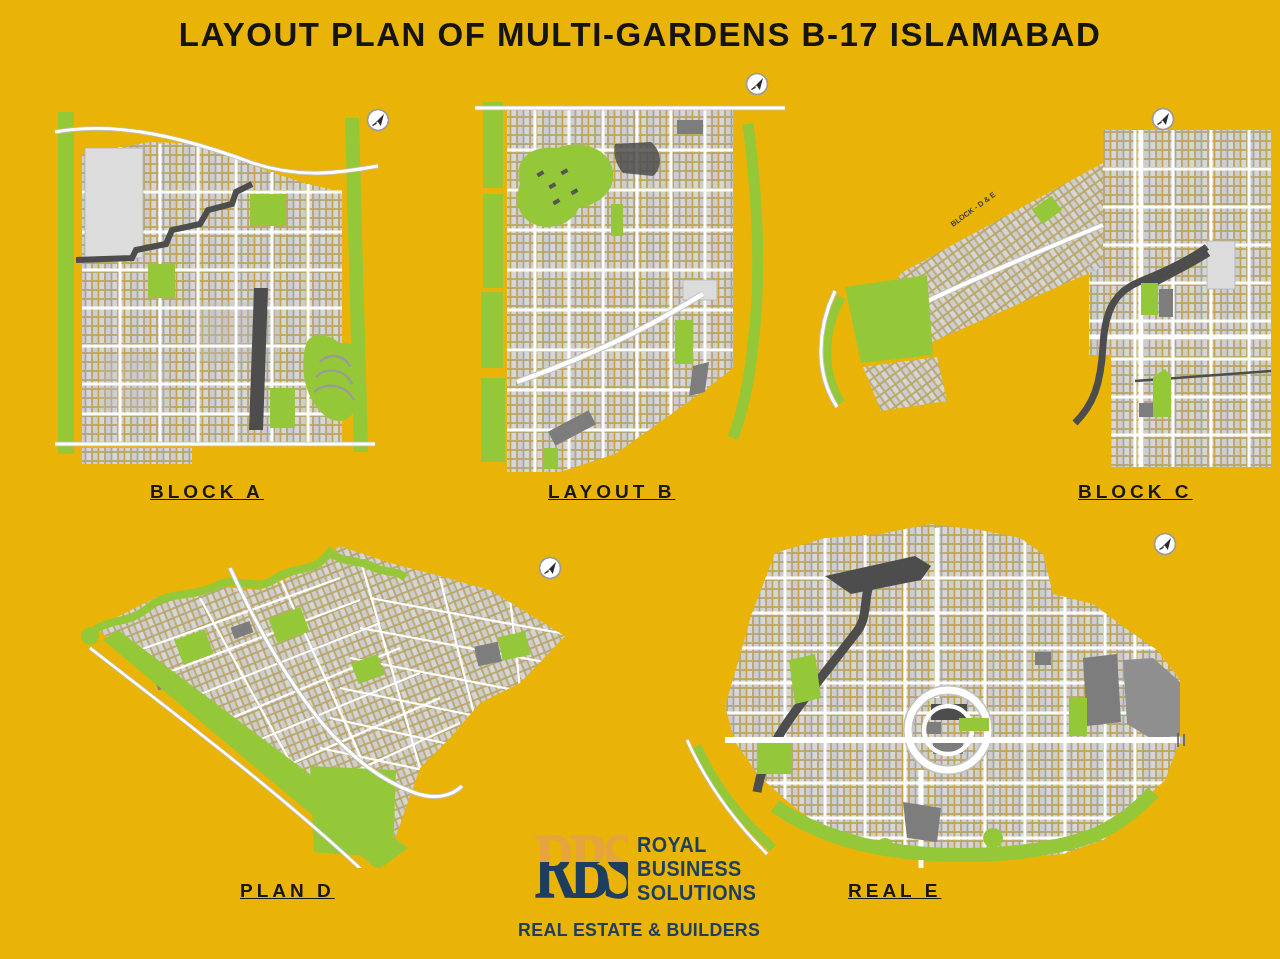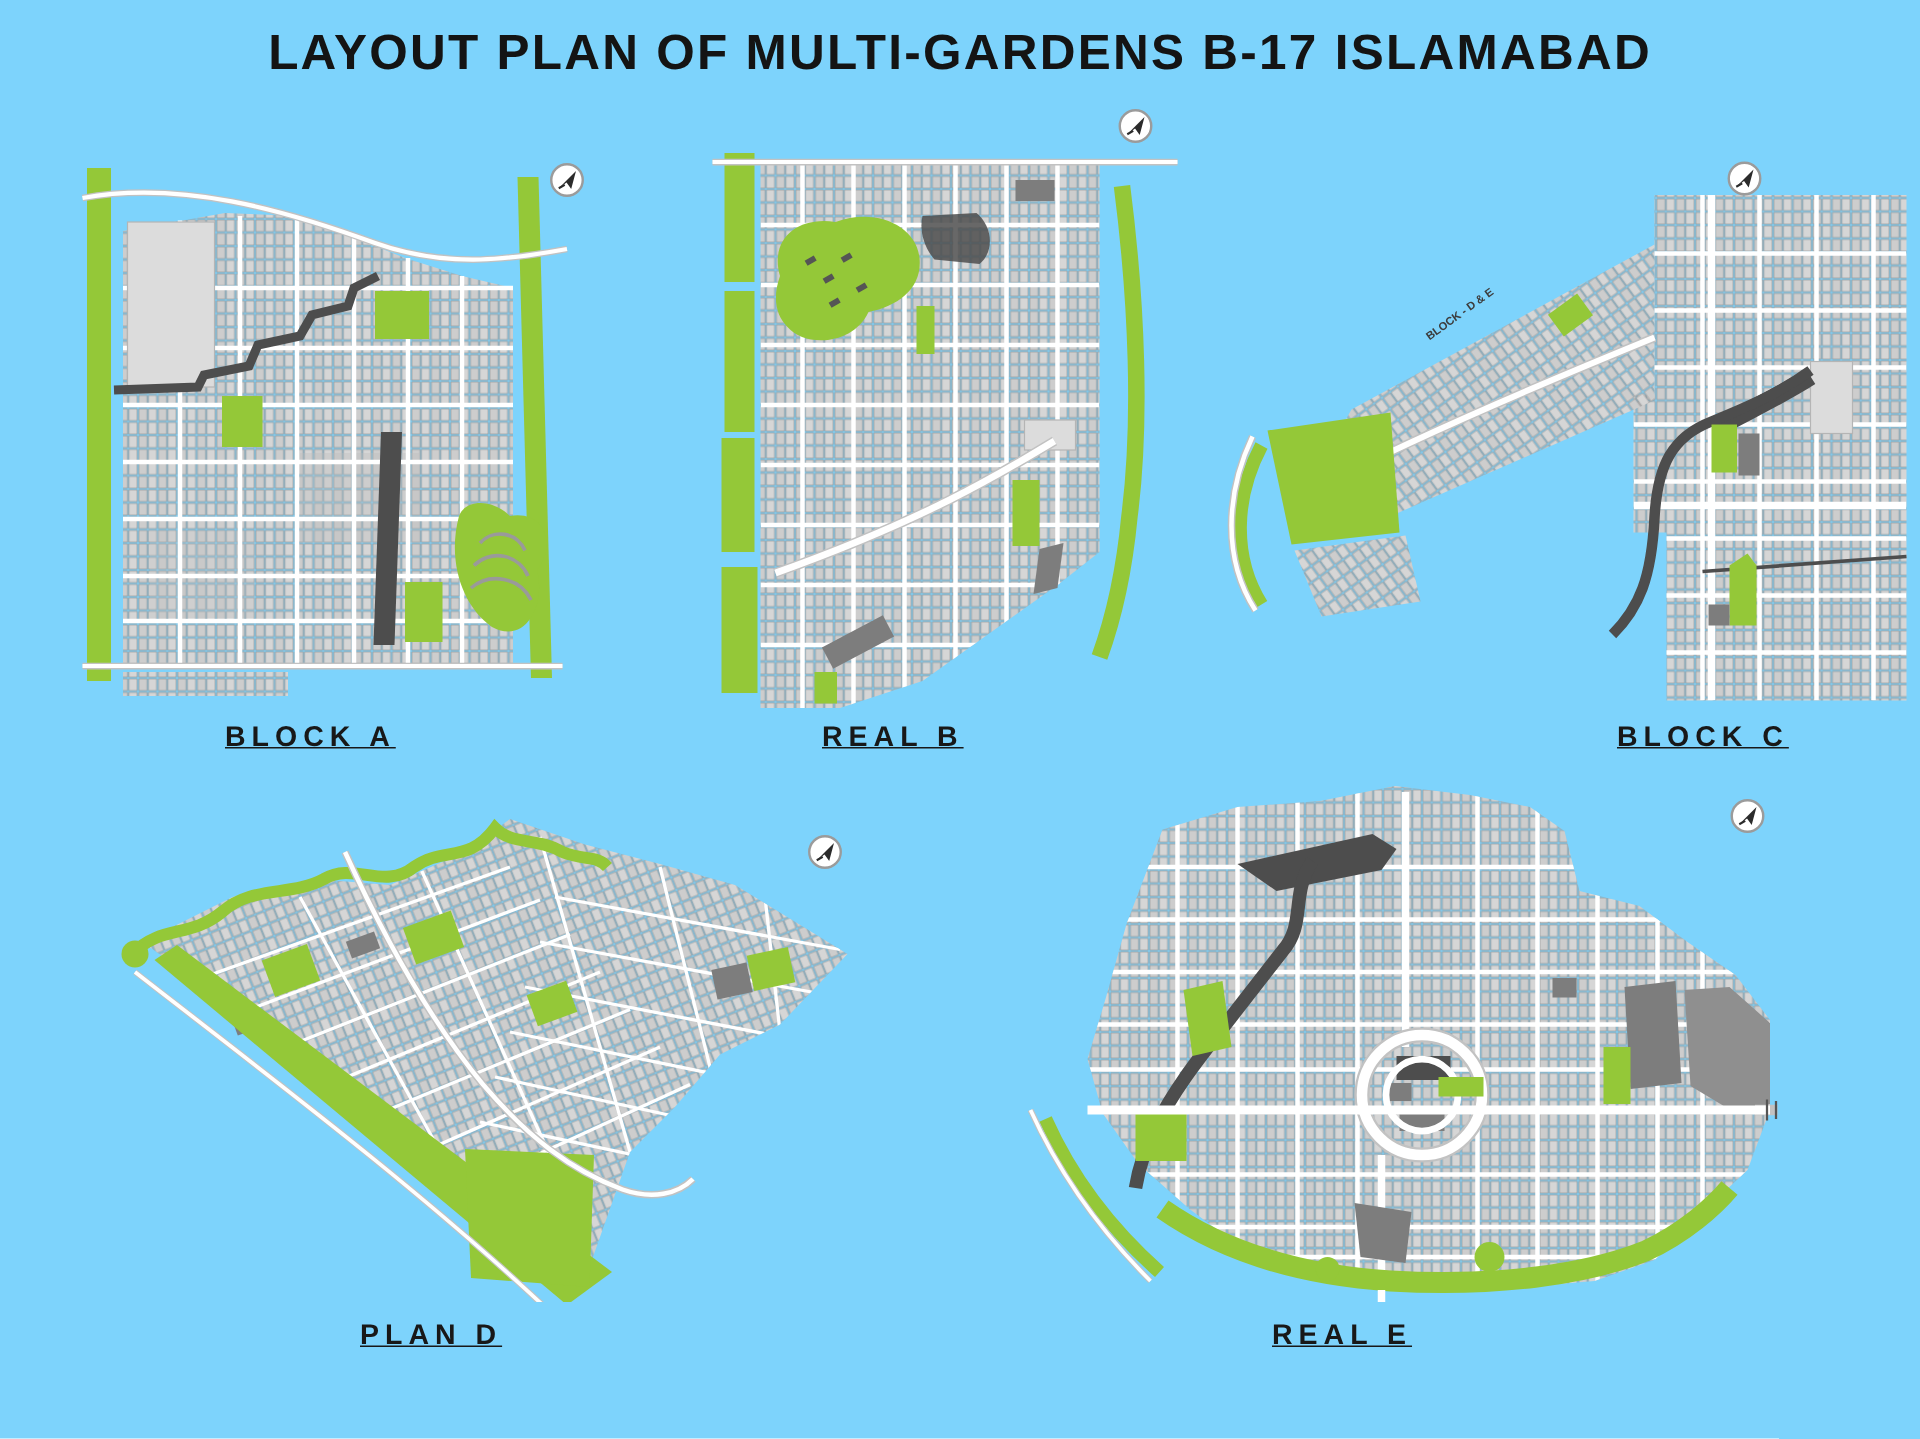--- a/index.html
+++ b/index.html
@@ -1,16 +1,16 @@
 <!DOCTYPE html>
 <html style="--green: #94c838; --dark: #4d4d4d; --mid-gray: #7d7d7d; --light-area: #dcdcdc; --road-casing: #c2c2c2; --ink: #141414; --navy: #1d3e5e; --orange: #e7a33e;"><head>
 <meta charset="utf-8">
 <style>
   html,body{margin:0;padding:0;background:#ffffff;}
-  .page{position:relative;width:1280px;height:959px;background:#7dd3fc;overflow:hidden;
+  .page{position:relative;width:1280px;height:959px;background:#eab308;overflow:hidden;
         font-family:"Liberation Sans",sans-serif;}
   .title{position:absolute;left:0;top:16px;width:100%;text-align:center;
          font-weight:bold;font-size:33px;letter-spacing:1.5px;color:var(--ink,#141414);
          white-space:nowrap;}
   .block-label{position:absolute;font-weight:bold;font-size:19px;letter-spacing:4px;
                color:#181818;white-space:nowrap;text-decoration:underline;}
   .map{position:absolute;}
   
   .g{fill:var(--green,#94c838);}
   .gs{stroke:var(--green,#94c838);fill:none;}
@@ -334,19 +334,28 @@
       <path class="rw" stroke-width="6" d="M50,232 H505"></path>
       <path stroke="#555555" stroke-width="1.5" d="M503,225 V239 M509,226 V238"></path>
       <path class="rc" stroke-width="4" d="M12,232 C30,272 56,310 92,346"></path>
       <path class="rw" stroke-width="2.5" d="M12,232 C30,272 56,310 92,346"></path>
       <path class="rw" stroke-width="5" d="M246,352 V360"></path>
     </g>
     <use href="#compass" transform="translate(490,36)"></use>
   </svg>
 
   <div class="block-label" style="left:150px;top:481px">BLOCK A</div>
-  <div class="block-label" style="left:548px;top:481px">REAL B</div>
+  <div class="block-label" style="left:548px;top:481px">LAYOUT B</div>
   <div class="block-label" style="left:1078px;top:481px">BLOCK C</div>
   <div class="block-label" style="left:240px;top:880px">PLAN D</div>
   <div class="block-label" style="left:848px;top:880px">REAL E</div>
 
+  <div class="logo">
+    <div class="logo-mono">RBS</div>
+    <div class="logo-lines">
+      <div>ROYAL</div>
+      <div>BUSINESS</div>
+      <div>SOLUTIONS</div>
+    </div>
+    <div class="logo-tag">REAL ESTATE &amp; BUILDERS</div>
+  </div>
 
 </div>
 
 </body></html>

